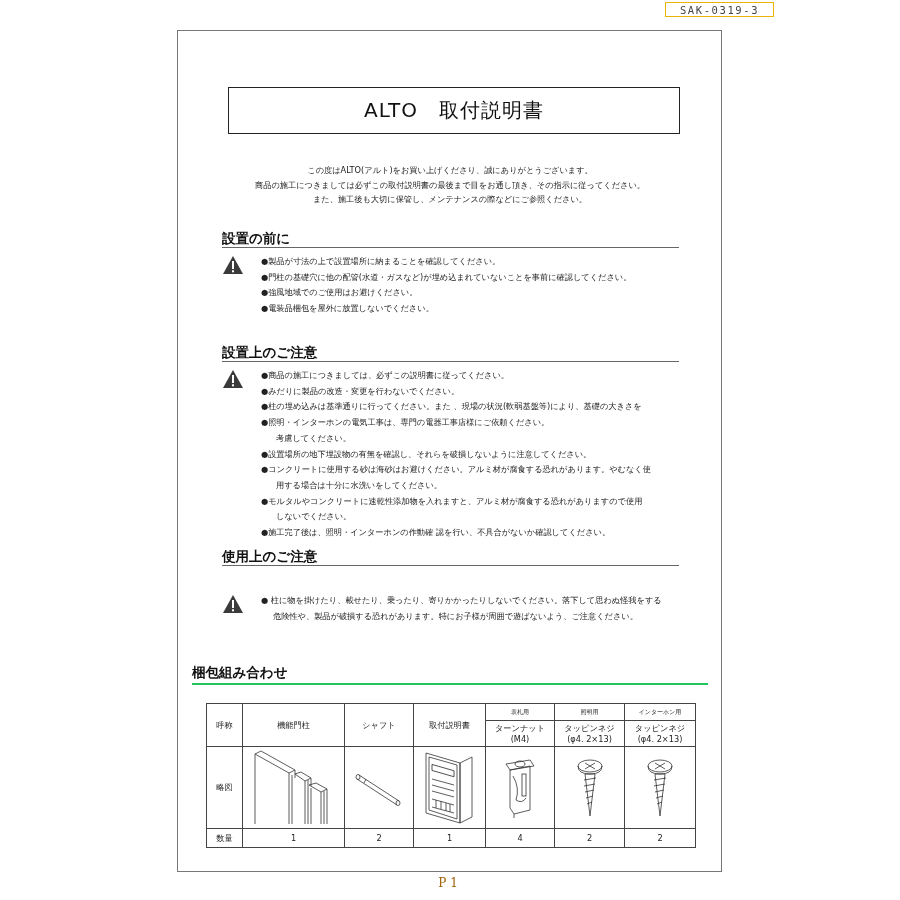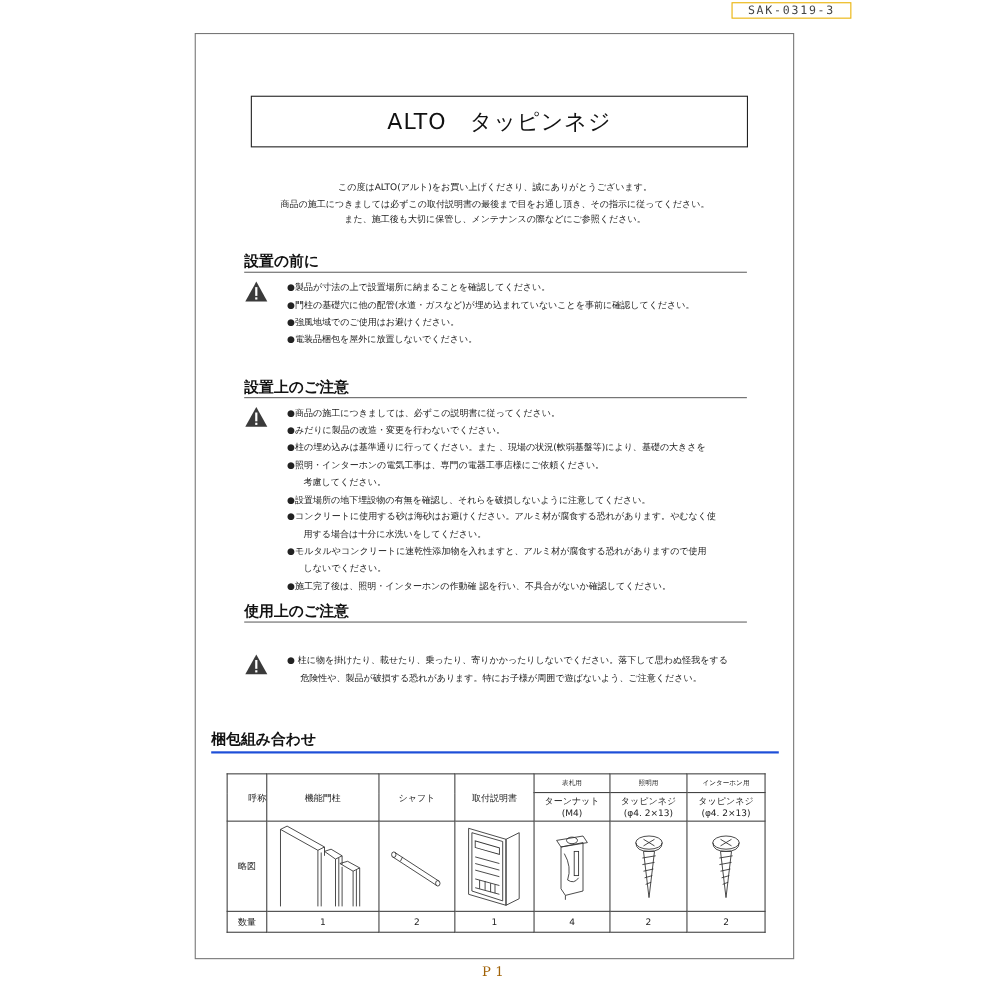--- a/index.html
+++ b/index.html
@@ -13,35 +13,35 @@
   .title-box { position:absolute; left:228px; top:87px; width:452px; height:47px; border:1.5px solid #222;
                box-sizing:border-box; text-align:center; font-size:20px; line-height:44px; letter-spacing:1px; color:#111; }
   .intro { position:absolute; left:200px; top:163px; width:500px; text-align:center; font-size:8.2px; line-height:14.5px; color:#222; }
   .section-h { position:absolute; left:222px; width:457px; font-weight:bold; font-size:13.5px;
                border-bottom:1.2px solid #666; padding-bottom:1px; line-height:16px; color:#111; }
   .warn { position:absolute; left:222px; width:22px; height:20px; }
   .bullets { position:absolute; left:261px; width:430px; font-size:8.2px; line-height:15.7px; color:#222; }
   .bullets .b { padding-left:0; }
   .bullets .cont { padding-left:15px; }
   .pack-h { position:absolute; left:192px; top:664px; width:516px; font-weight:bold; font-size:13.5px;
-            border-bottom:2px solid #1d4ed8; padding-bottom:3px; line-height:16px; color:#111; }
+            border-bottom:2px solid #22c55e; padding-bottom:3px; line-height:16px; color:#111; }
   table.pack { position:absolute; left:206px; top:703px; border-collapse:collapse; font-size:8.2px; color:#222; }
   table.pack td { border:1px solid #444; text-align:center; vertical-align:middle; padding:0; }
   .small { font-size:6px; height:16px; }
   .footer { position:absolute; left:0; width:900px; top:876px; text-align:center; font-family:"DejaVu Serif", serif;
             font-size:12px; color:#a16207; letter-spacing:4px; }
 </style>
 </head>
 <body>
 
 <div class="doc-code">SAK-0319-3</div>
 
 <div class="page-frame"></div>
 
-<div class="title-box">ALTO　タッピンネジ</div>
+<div class="title-box">ALTO　取付説明書</div>
 
 <div class="intro">
   <div>この度はALTO(アルト)をお買い上げくださり、誠にありがとうございます。</div>
   <div>商品の施工につきましては必ずこの取付説明書の最後まで目をお通し頂き、その指示に従ってください。</div>
   <div>また、施工後も大切に保管し、メンテナンスの際などにご参照ください。</div>
 </div>
 
 <div class="section-h" style="top:230px;">設置の前に</div>
 <svg class="warn" style="top:255px;" viewBox="0 0 22 20">
   <polygon points="11,1 21,19 1,19" fill="#3a3a3a"></polygon>
@@ -93,21 +93,21 @@
     <col style="width:36px">
       <col style="width:102px">
       <col style="width:69px">
       <col style="width:72px">
     <col style="width:69px">
       <col style="width:70px">
       <col style="width:71px">
   </colgroup>
   <tbody>
       <tr>
-    <td rowspan="2" style="height:42px;text-align:right;">呼称</td>
+    <td rowspan="2" style="height:42px;">呼称</td>
     <td rowspan="2">機能門柱</td>
     <td rowspan="2">シャフト</td>
     <td rowspan="2">取付説明書</td>
     <td class="small">表札用</td>
     <td class="small">照明用</td>
     <td class="small">インターホン用</td>
   </tr>
   <tr>
     <td style="height:25px; line-height:11px;">
       <div>ターンナット</div>

